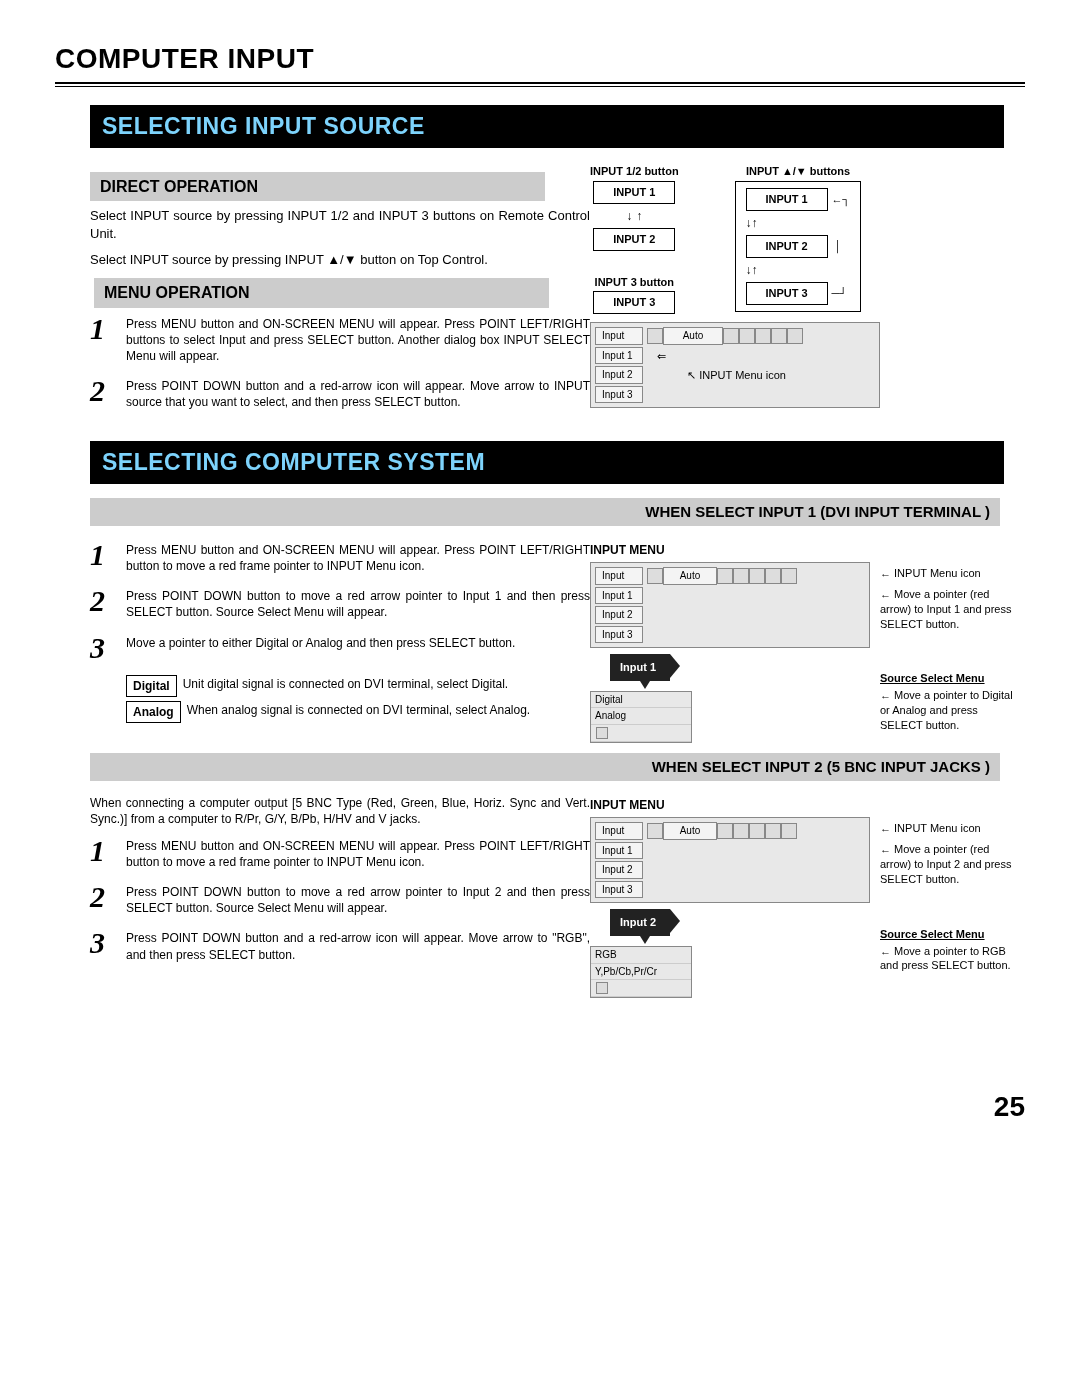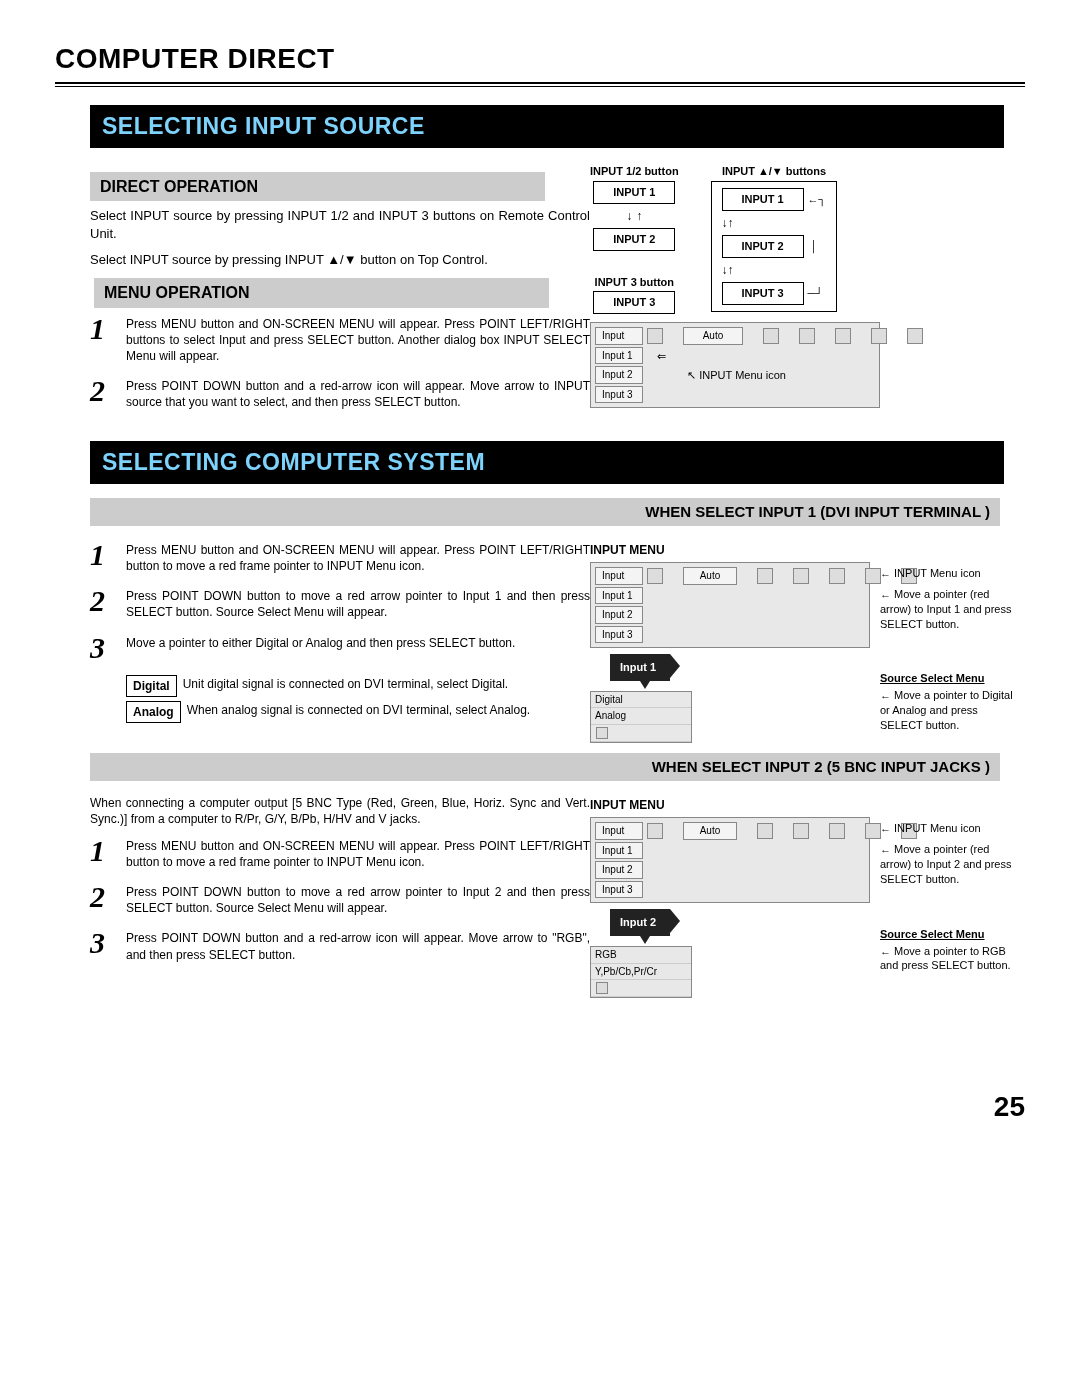--- a/index.html
+++ b/index.html
@@ -106,21 +106,21 @@
     flex-shrink: 0;
   }
   .inline-pair .desc {
     font-size: 12px;
     text-align: justify;
     padding-top: 1px;
   }
   
   .diag-row {
     display: flex;
-    gap: 32px;
+    gap: 56px;
     font-size: 11px;
     font-weight: bold;
   }
   .diag-col {
     display: flex;
     flex-direction: column;
     align-items: center;
     gap: 4px;
   }
   .dbox {
@@ -160,21 +160,21 @@
   }
   .osd-btn {
     background: #f4f4f4;
     border: 1px solid #888;
     padding: 1px 6px;
     font-size: 10px;
     min-width: 34px;
   }
   .osd-top {
     display: flex;
-    gap: 20px;
+    gap: 0;
     align-items: center;
   }
   .osd-icon {
     width: 14px;
     height: 14px;
     border: 1px solid #888;
     background: #ddd;
     display: inline-block;
   }
   .osd-wrap {
@@ -230,21 +230,21 @@
     font-weight: 900;
     margin-top: 90px;
   }
   .osd-block {
     position: relative;
   }
 </style>
 </head>
 <body>
 
-<div class="page-title">COMPUTER DIRECT</div>
+<div class="page-title">COMPUTER INPUT</div>
 <hr class="hr-thick">
 <hr class="hr-thin">
 
 <div class="section-bar">SELECTING INPUT SOURCE</div>
 
 <div class="two-col">
   <div class="left-col">
     <div class="sub-bar" style="margin-left:0">DIRECT OPERATION</div>
     <div class="body-text">Select INPUT source by pressing INPUT 1/2 and INPUT 3 buttons on Remote Control Unit.</div>
     <div class="body-text">Select INPUT source by pressing INPUT ▲/▼ button on Top Control.</div>

